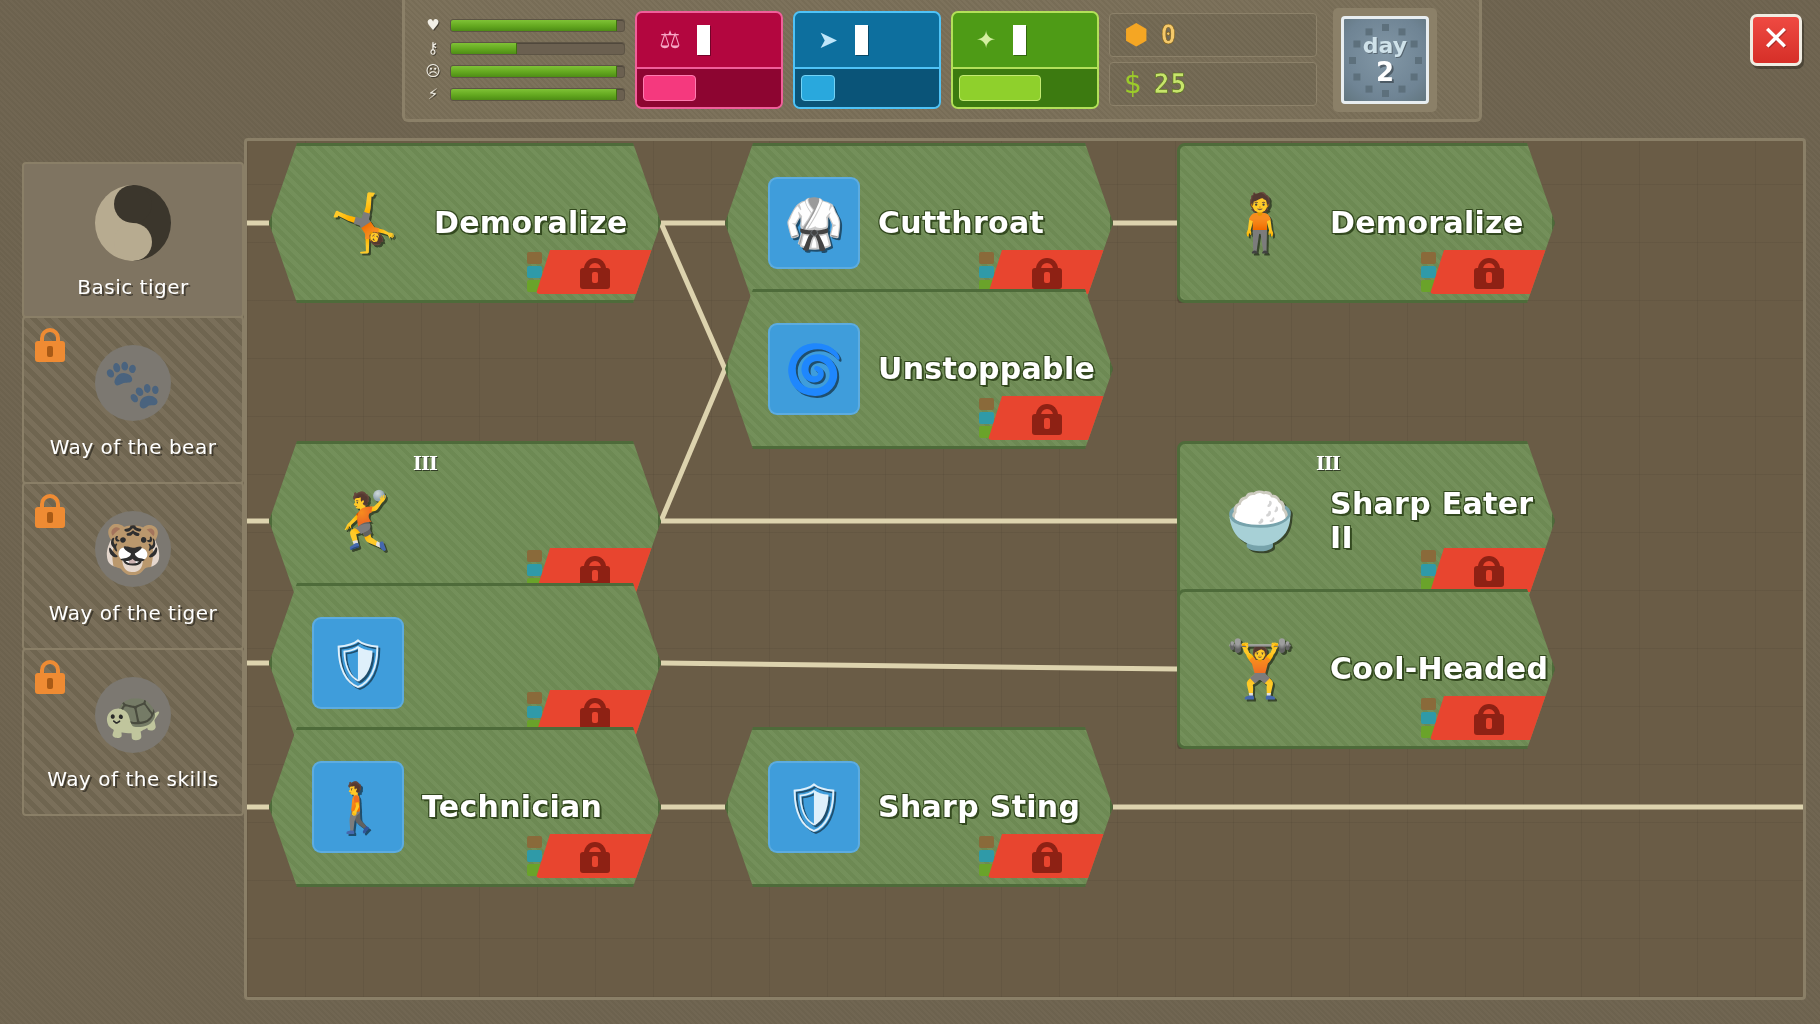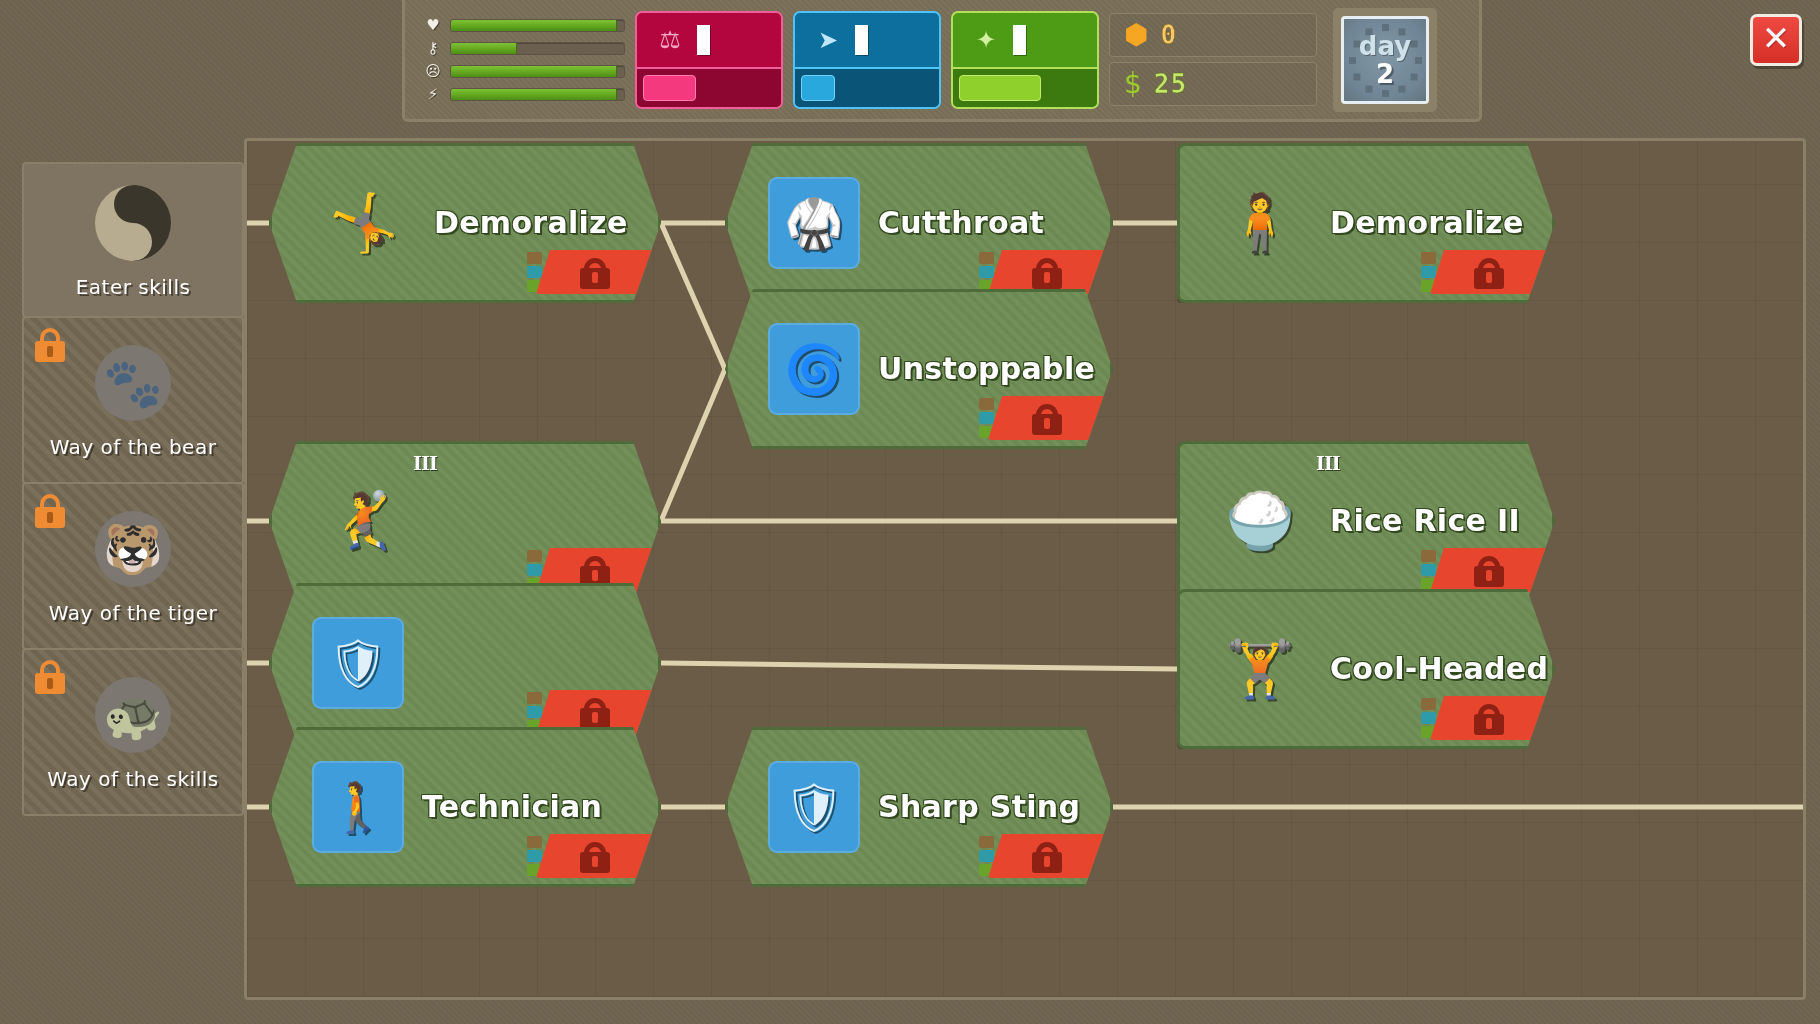--- a/index.html
+++ b/index.html
@@ -166,21 +166,21 @@
   }
   .day-ticks { position: absolute; inset: 0; }
   .day-ticks span {
     position: absolute;
     width: 7px; height: 7px;
     background: #5d707c;
     left: 50%; top: 50%;
     margin: -3px 0 0 -3px;
   }
   .day-word {
-    color: #cfe2ea; font-size: 26px; font-weight: bold;
+    color: #cfe2ea; font-size: 22px; font-weight: bold;
     font-family: "DejaVu Sans", sans-serif;
     line-height: 1; z-index: 2;
     text-shadow: 1px 1px 0 rgba(0,0,0,0.3);
   }
   .day-num {
     color: #ffffff; font-size: 26px; font-weight: bold;
     line-height: 1; margin-top: 2px; z-index: 2;
     text-shadow: 2px 2px 0 rgba(0,0,0,0.35);
   }
 
@@ -509,21 +509,21 @@
     </div>
   </div>
 
   <div class="close-btn">
     <div class="close-x">✕</div>
   </div>
 
   <div class="sidebar" id="sidebar">
       <div class="side-item active">
         <div class="side-emblem yin"></div>
-        <div class="side-label">Eater skills</div>
+        <div class="side-label">Basic tiger</div>
       </div>
       <div class="side-item locked">
         <div class="side-lock">
           <div class="lock-shackle"></div>
           <div class="lock-body"></div>
         </div>
         <div class="side-emblem dim">🐾</div>
         <div class="side-label">Way of the
 bear</div>
       </div>
@@ -661,21 +661,21 @@
             <i style="background:#2f9aa8"></i>
             <i style="background:#6aa32a"></i>
           </div>
           <div class="node-lock">
             <div class="lk-shackle"></div>
             <div class="lk-body"></div>
           </div>
         </div>
         <div class="node flat-left" style="left: 930px; top: 300px; width: 378px;">
           <div class="node-sprite">🍚</div>
-          <div class="node-title">Rice Rice II</div>
+          <div class="node-title">Sharp Eater II</div>
           <div class="node-rank" style="left:136.07999999999998px">III</div>
           <div class="cost-pips">
             <i style="background:#8a6a3a"></i>
             <i style="background:#2f9aa8"></i>
             <i style="background:#6aa32a"></i>
           </div>
           <div class="node-lock">
             <div class="lk-shackle"></div>
             <div class="lk-body"></div>
           </div>

